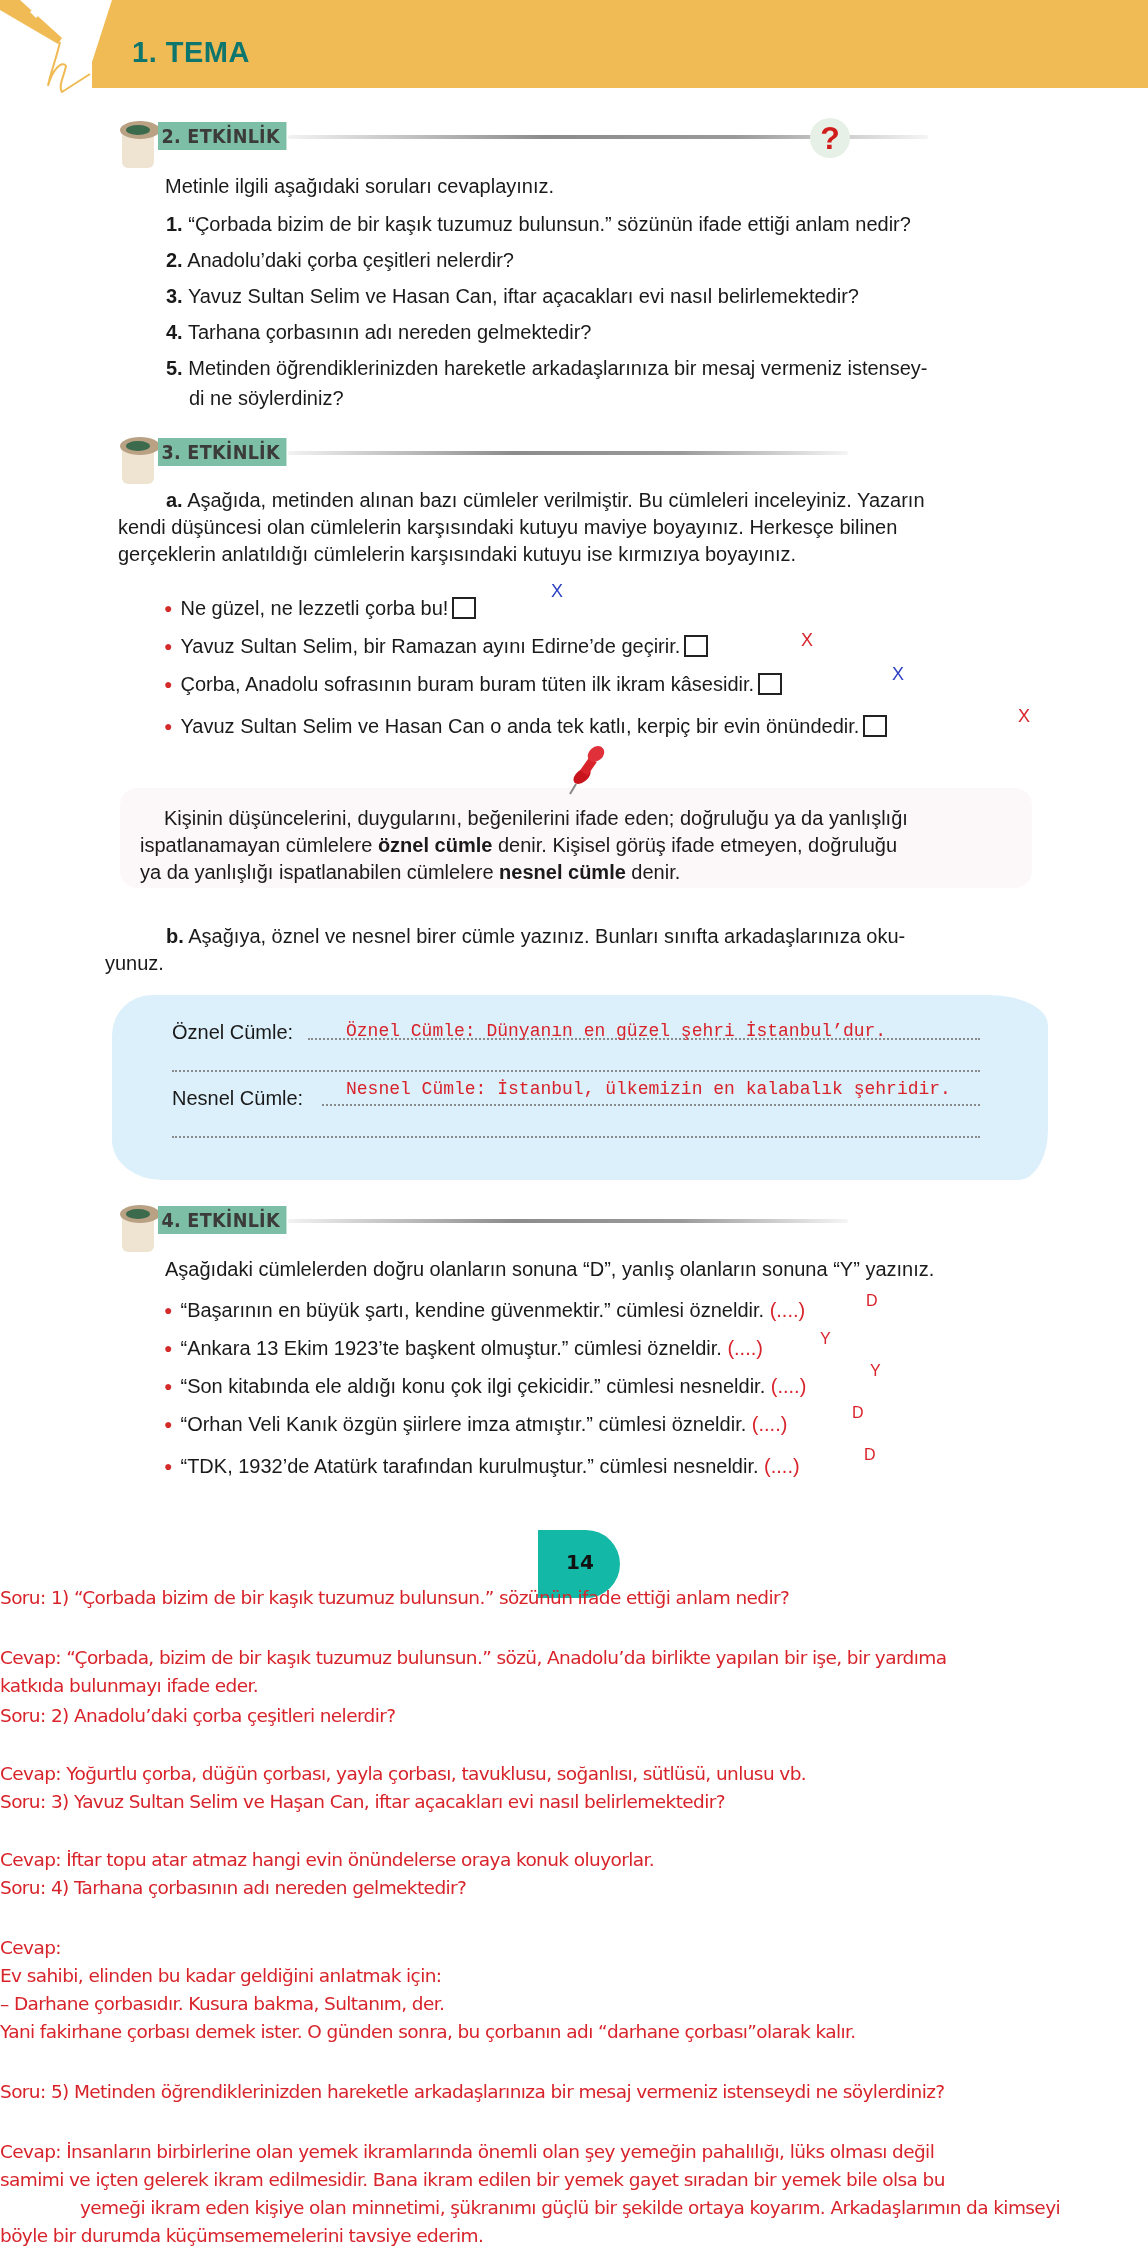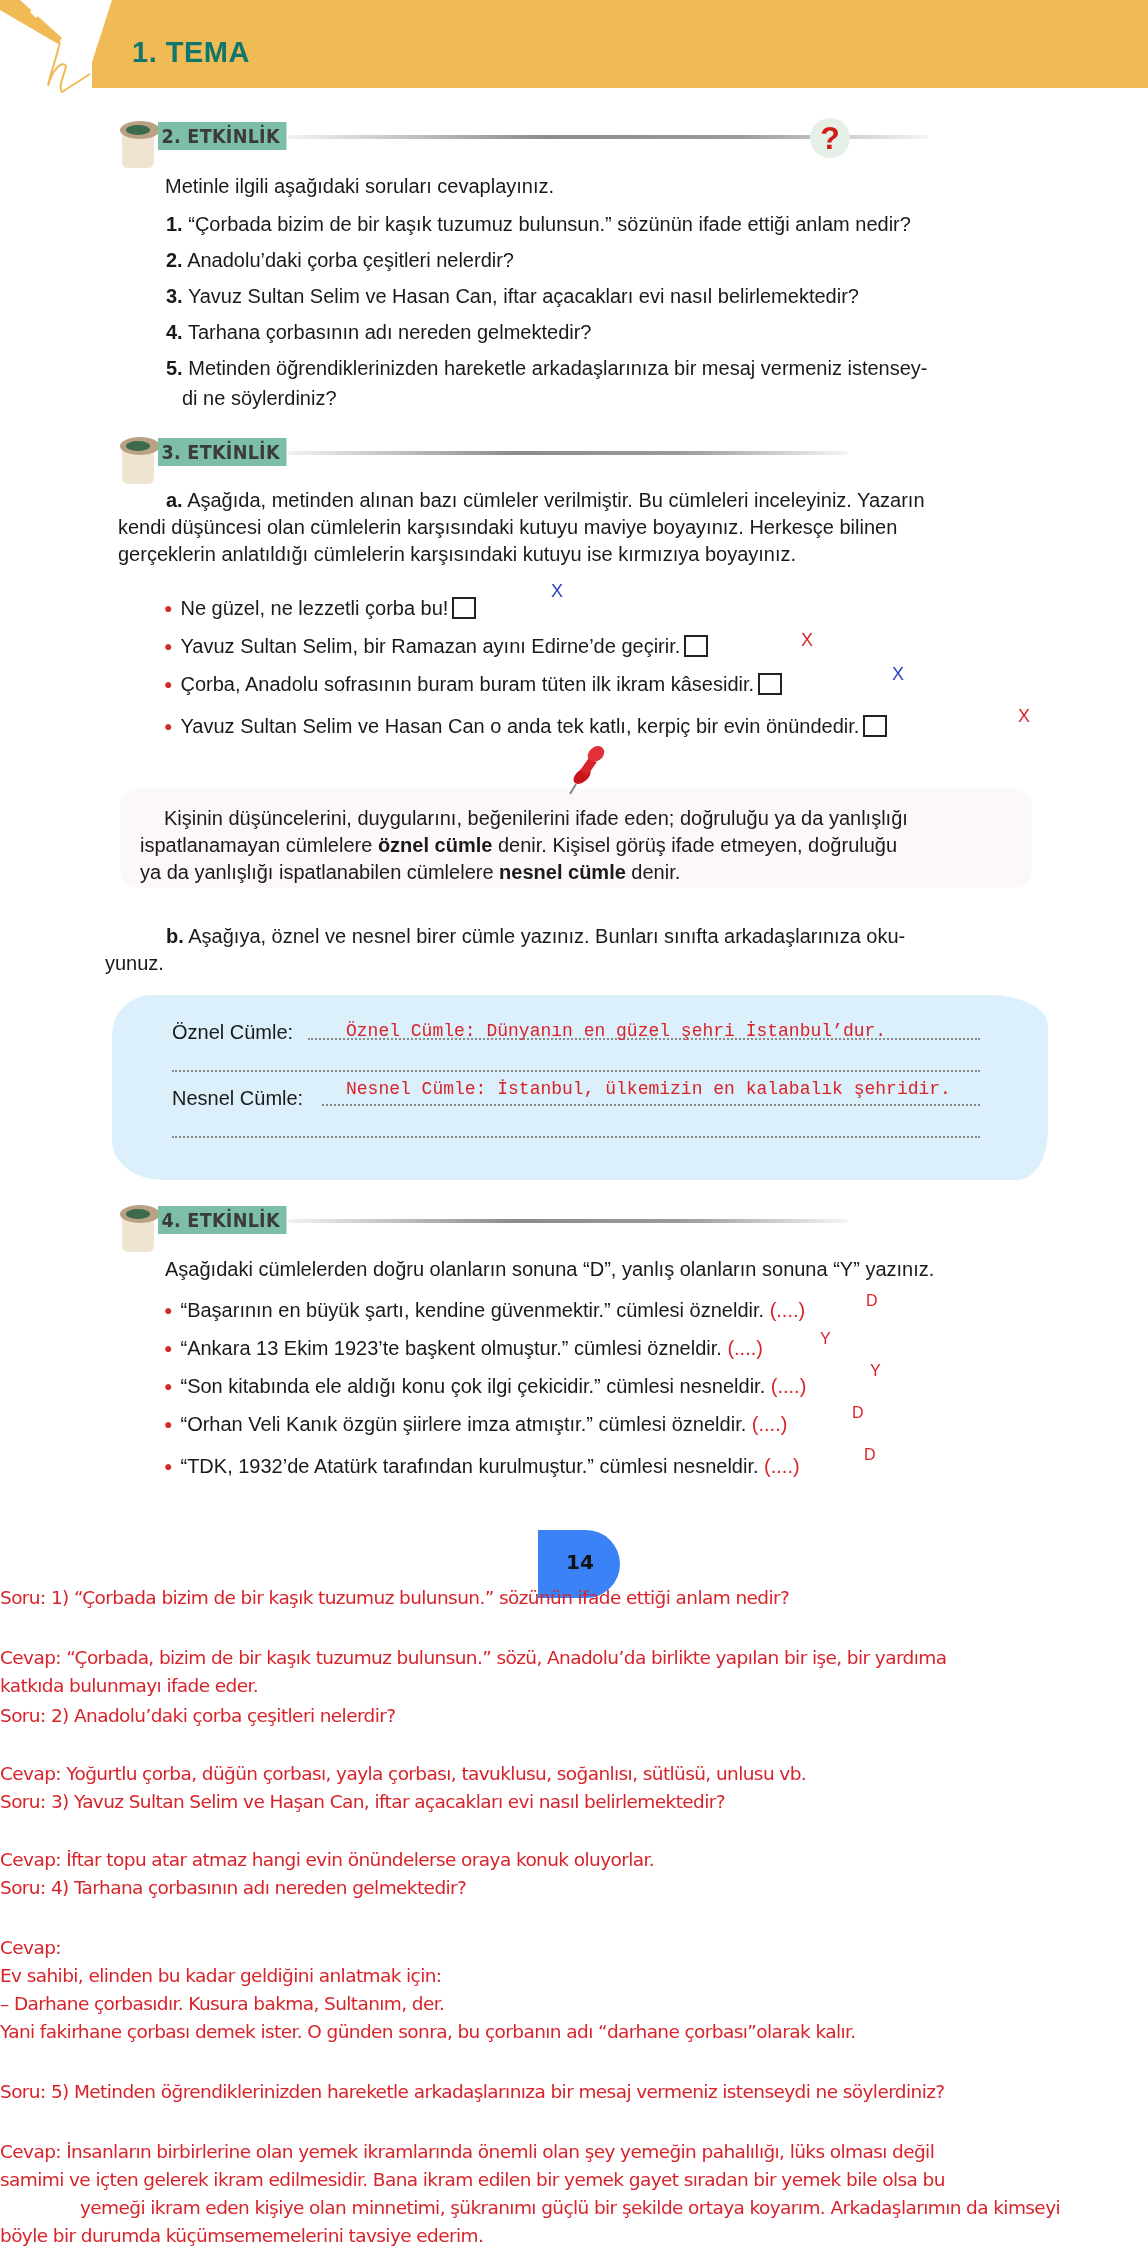--- a/index.html
+++ b/index.html
@@ -37,21 +37,21 @@
   .info-box { position: absolute; left: 120px; top: 788px; width: 912px; height: 100px;
               background: #fcf7f8; border-radius: 18px; }
   .pin-icon { position: absolute; left: 560px; top: 742px; width: 50px; height: 58px; }
 
   .write-box { position: absolute; left: 112px; top: 995px; width: 936px; height: 185px;
                background: #dcf0fb; border-radius: 40px 60px 30px 50px / 40px 30px 50px 40px; }
   .dots { position: absolute; border-bottom: 2px dotted #8a8a8a; height: 0; }
   .hand { position: absolute; color: #d8232a; font-family: Liberation Mono, monospace; font-size: 18px; }
 
   .page-num { position: absolute; left: 538px; top: 1530px; width: 82px; height: 68px;
-              background: #3b82f6; border-radius: 0 40px 40px 0; }
+              background: #14b8a6; border-radius: 0 40px 40px 0; }
   .page-num span { position: absolute; left: 28px; top: 20px; font-weight: bold; font-size: 20px; color: #111; font-family: "DejaVu Sans", sans-serif; }
 
   .ans { position: absolute; left: 0; width: 1140px; color: #d8232a; font-family: "DejaVu Sans", sans-serif;
          font-size: 18.5px; line-height: 28px; letter-spacing: -0.6px; }
 </style>
 </head>
 <body>
 
 <div class="banner">
   <svg class="pen-icon" viewBox="0 0 100 100">
@@ -74,21 +74,21 @@
   <div class="qmark" style="left:692px;top:0px;">?</div>
 </div>
 
 <div class="txt" style="left:165px;top:174px;">Metinle ilgili aşağıdaki soruları cevaplayınız.</div>
 
 <div class="txt" style="left:166px;top:212px;"><span class="num">1.</span> <span>“Çorbada bizim de bir kaşık tuzumuz bulunsun.” sözünün ifade ettiği anlam nedir?</span></div>
 <div class="txt" style="left:166px;top:248px;"><span class="num">2.</span><span> Anadolu’daki çorba çeşitleri nelerdir?</span></div>
 <div class="txt" style="left:166px;top:284px;"><span class="num">3.</span> <span>Yavuz Sultan Selim ve Hasan Can, iftar açacakları evi nasıl belirlemektedir?</span></div>
 <div class="txt" style="left:166px;top:320px;"><span class="num">4.</span> <span>Tarhana çorbasının adı nereden gelmektedir?</span></div>
 <div class="txt" style="left:166px;top:356px;"><span class="num">5.</span> <span>Metinden öğrendiklerinizden hareketle arkadaşlarınıza bir mesaj vermeniz istensey-</span></div>
-<div class="txt" style="left:182px;top:386px;">di ne söylerdiniz?</div>
+<div class="txt" style="left:189px;top:386px;">di ne söylerdiniz?</div>
 
 <div class="sec-head" style="top:434px;">
   <svg class="scroll-icon" viewBox="0 0 44 52">
     <rect x="4" y="12" width="32" height="38" rx="6" fill="#efe4d2"></rect>
     <ellipse cx="22" cy="12" rx="20" ry="9" fill="#b9a184"></ellipse>
     <ellipse cx="20" cy="12" rx="12" ry="5" fill="#3b6a4c"></ellipse>
   </svg>
   <div class="sec-tag">3. ETKİNLİK</div>
   <div class="sec-line" style="width:560px;"></div>
 </div>

